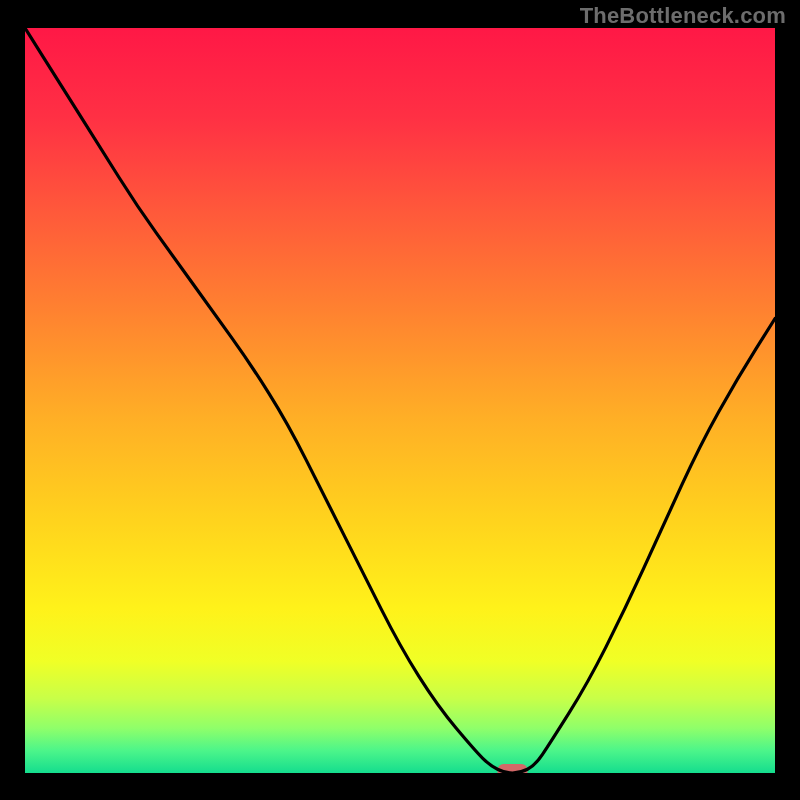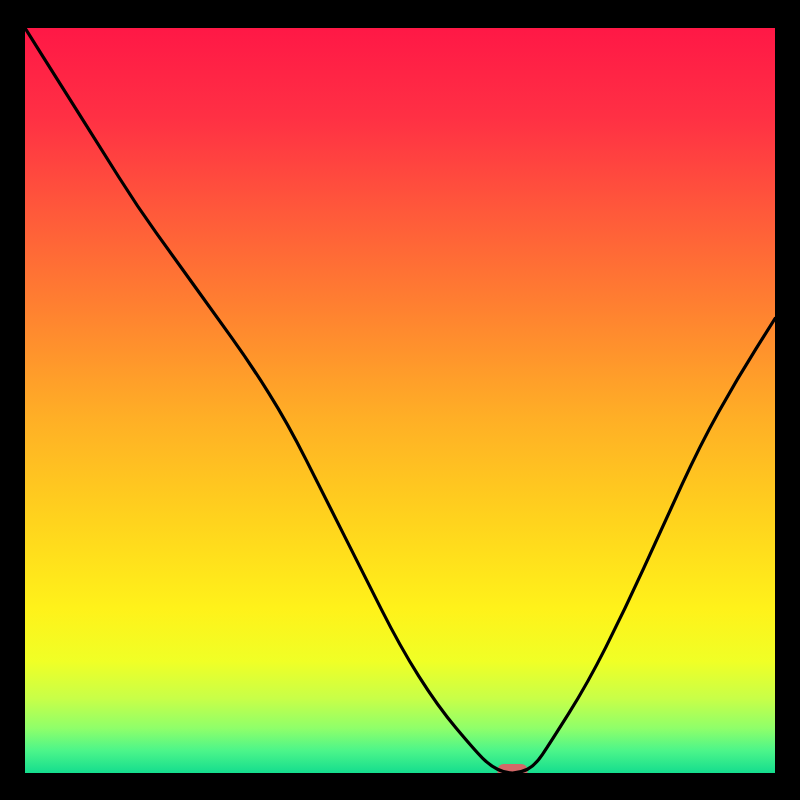--- a/index.html
+++ b/index.html
@@ -38,20 +38,21 @@
   .plot svg {
     display: block;
     width: 100%;
     height: 100%;
   }
 </style>
 </head>
 <body>
 
 <div class="stage">
+  <div class="watermark">TheBottleneck.com</div>
 
   <div class="plot">
     <svg viewBox="0 0 750 745" preserveAspectRatio="none">
       <defs>
         <linearGradient id="bg-grad" x1="0" y1="0" x2="0" y2="1">
         <stop offset="0.00%" stop-color="#ff1846"></stop>
             <stop offset="12.00%" stop-color="#ff3044"></stop>
             <stop offset="25.00%" stop-color="#ff5a3a"></stop>
             <stop offset="38.00%" stop-color="#ff8230"></stop>
             <stop offset="52.00%" stop-color="#ffae26"></stop>

